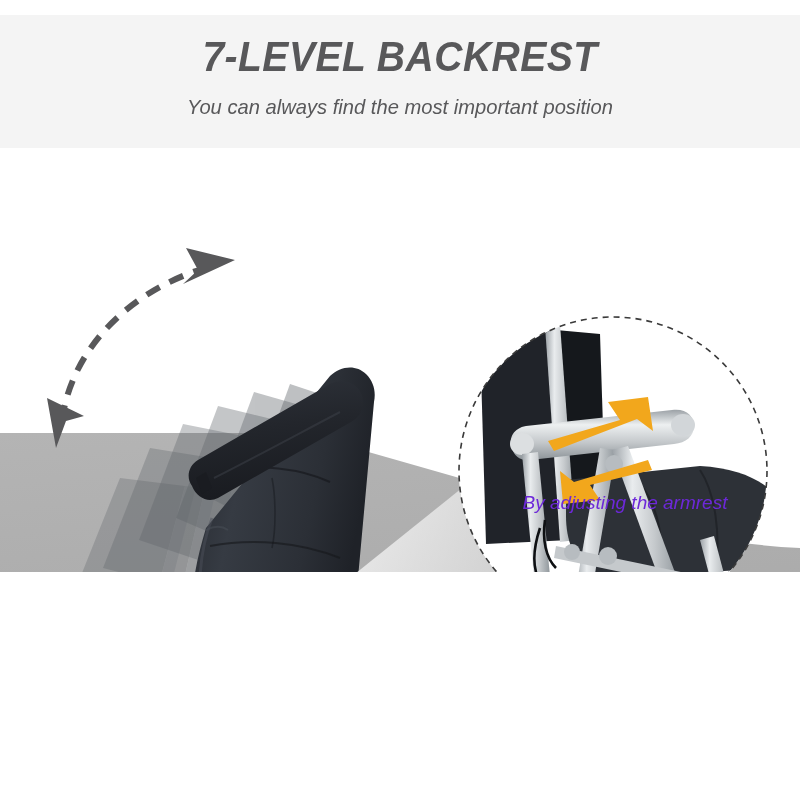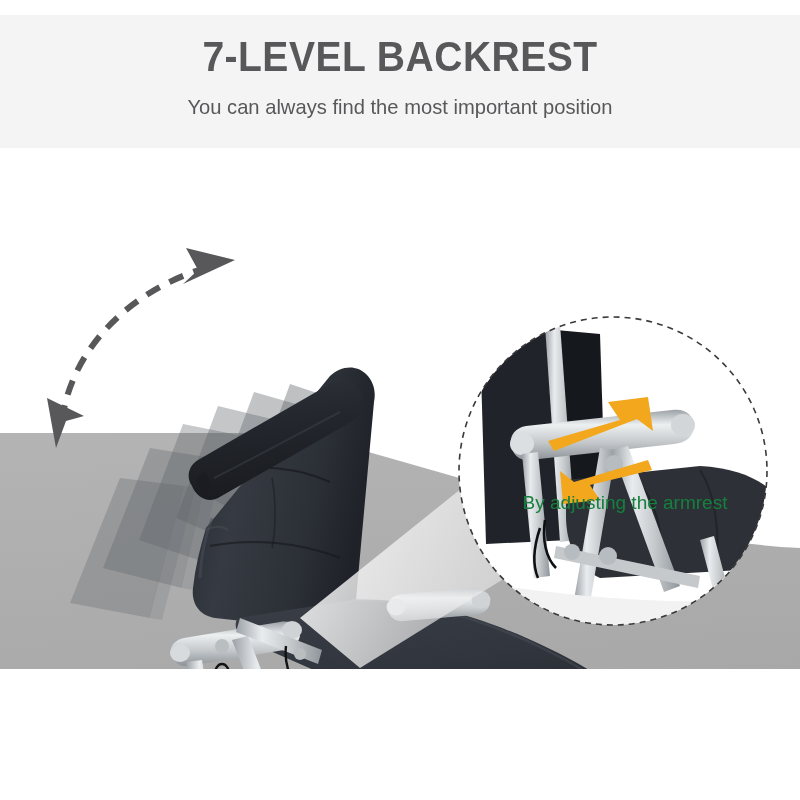--- a/index.html
+++ b/index.html
@@ -6,23 +6,24 @@
     margin: 0;
     padding: 0;
     background: #ffffff;
   }
   body {
     font-family: "Liberation Sans", sans-serif;
   }
   #stage {
     position: relative;
     width: 800px;
-    height: 669px;
+    height: 572px;
     background: #ffffff;
     overflow: hidden;
+    font-style: italic;
   }
 
   
   .header-band {
     position: absolute;
     left: 0;
     top: 15px;
     width: 800px;
     height: 133px;
     background: #f4f4f4;
@@ -69,21 +70,21 @@
 
   
   .inset-caption {
     position: absolute;
     left: 500px;
     top: 492px;
     width: 250px;
     text-align: center;
     font-family: "Liberation Sans", sans-serif;
     font-size: 19px;
-    color: #15803d;
+    color: #6d28d9;
     white-space: nowrap;
   }
 </style>
 </head>
 <body>
 
 <div id="stage">
 
   <div class="header-band"></div>
   <div class="title">7-LEVEL BACKREST</div>

